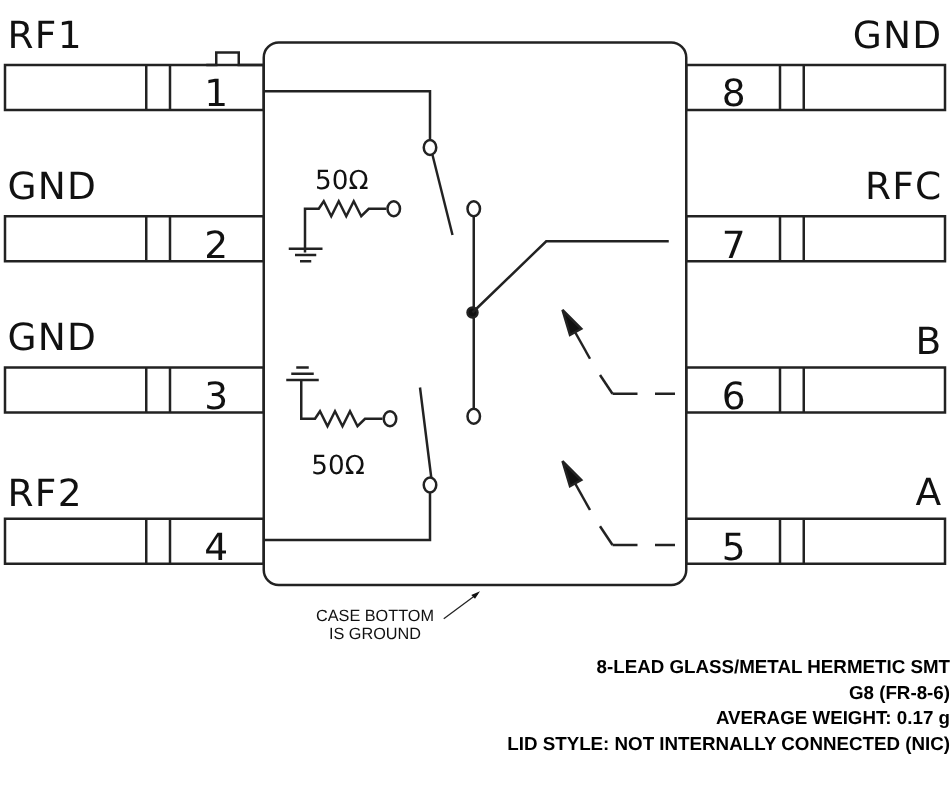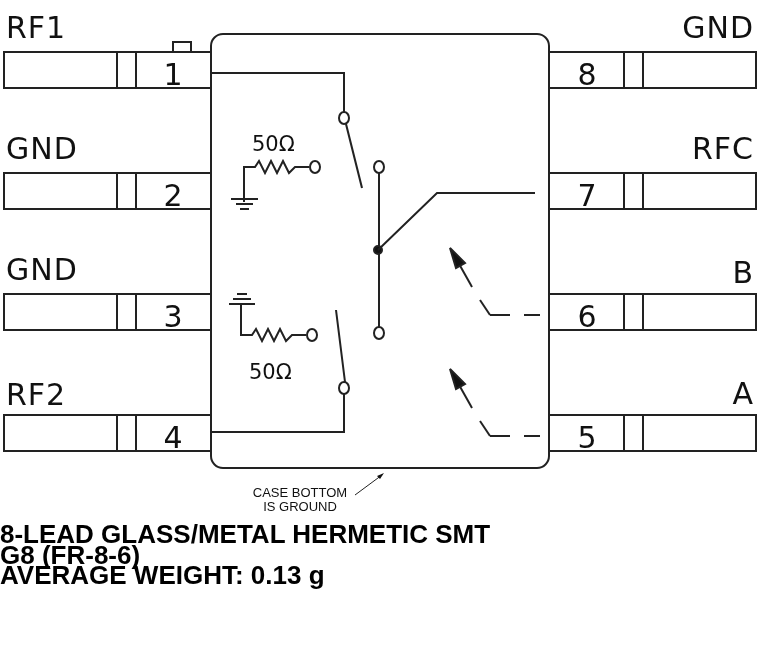--- a/index.html
+++ b/index.html
@@ -2,21 +2,21 @@
 <html><head>
 <meta charset="utf-8">
 <style>
   html,body{margin:0;padding:0;background:#fff;}
   body{width:760px;height:649px;position:relative;overflow:hidden;font-family:"Liberation Sans",sans-serif;}
   svg{position:absolute;left:0;top:0;}
   .lbl{font-family:"DejaVu Sans",sans-serif;font-size:30px;fill:#111;font-weight:normal;letter-spacing:1px;}
   .num{font-family:"DejaVu Sans",sans-serif;font-size:30px;fill:#111;}
   .ohm{font-family:"DejaVu Sans",sans-serif;font-size:21px;fill:#111;}
   .case{font-family:"Liberation Sans",sans-serif;font-size:13px;fill:#111;}
-  .footer{position:absolute;left:0;width:760px;top:524px;text-align:left;font-family:"Liberation Sans",sans-serif;font-weight:bold;font-size:26px;line-height:20.5px;color:#000;}
+  .footer{position:absolute;left:0;width:760px;top:524px;text-align:right;font-family:"Liberation Sans",sans-serif;font-weight:bold;font-size:15px;line-height:20.5px;color:#000;}
   .footer div{white-space:nowrap;}
 </style>
 </head>
 <body>
 
 <svg width="760" height="649" viewBox="0 0 760 649" stroke="#222" stroke-width="2" fill="none">
 
   <rect x="211" y="34" width="338" height="434" rx="12" ry="12"></rect>
 
   <path d="M165,52 H173 V42 H191 V52 H211"></path>
@@ -150,14 +150,15 @@
     <text class="ohm" x="249" y="379">50Ω</text>
 
     <text class="case" x="300" y="497" text-anchor="middle">CASE BOTTOM</text>
     <text class="case" x="300" y="511" text-anchor="middle">IS GROUND</text>
   </g>
 </svg>
 
 <div class="footer">
   <div>8-LEAD GLASS/METAL HERMETIC SMT</div>
   <div>G8 (FR-8-6)</div>
-  <div>AVERAGE WEIGHT: 0.13 g</div>
+  <div>AVERAGE WEIGHT: 0.17 g</div>
+  <div>LID STYLE: NOT INTERNALLY CONNECTED (NIC)</div>
 </div>
 
 </body></html>

